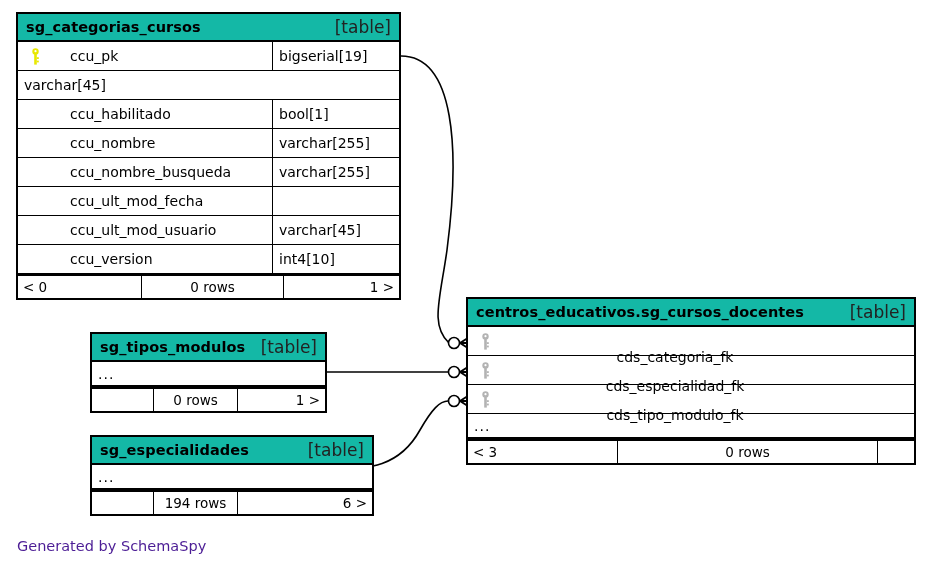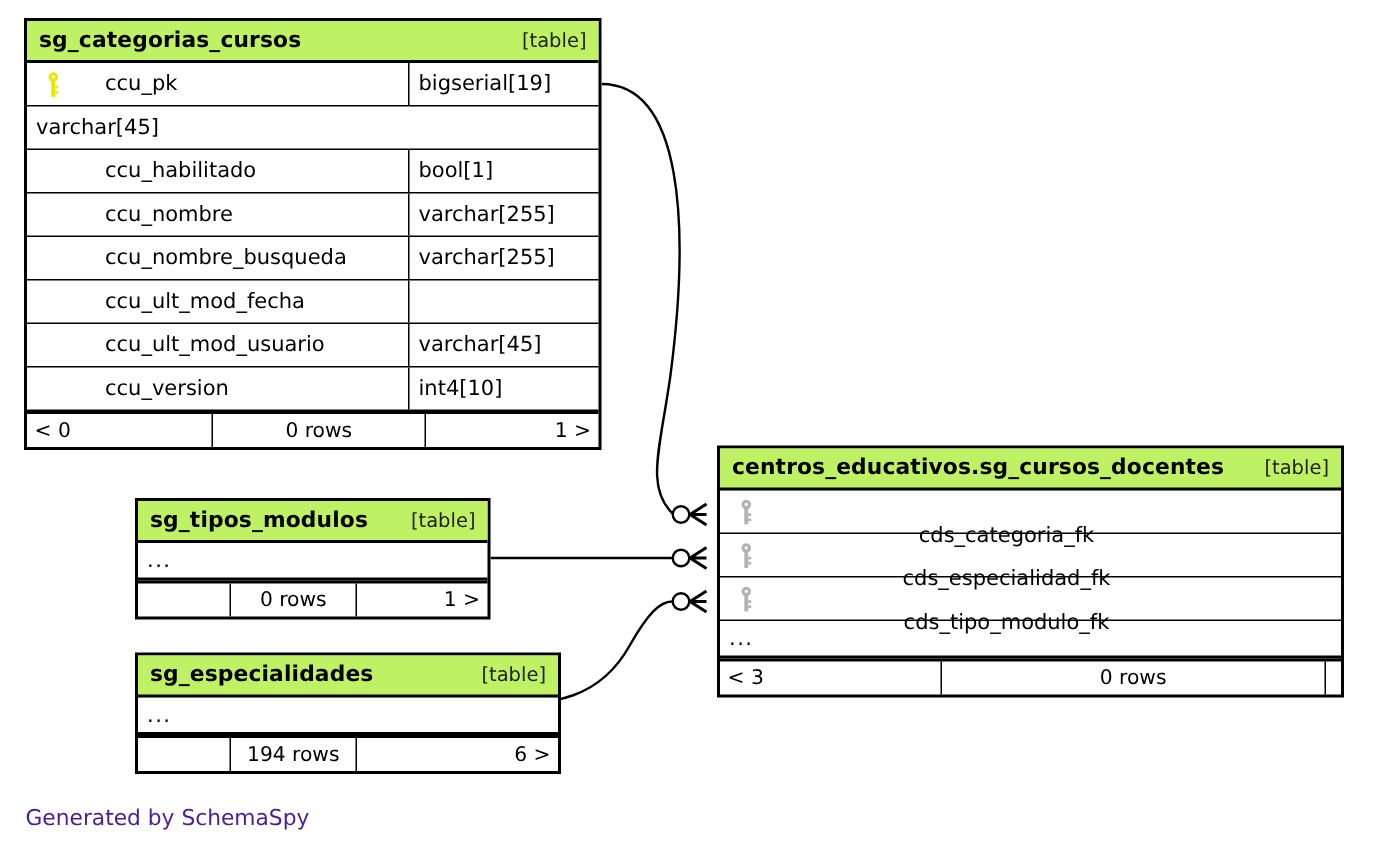--- a/index.html
+++ b/index.html
@@ -19,28 +19,28 @@
   
   .entity{
     position:absolute;
     background:#ffffff;
     border:2px solid #000000;
     box-sizing:border-box;
     z-index:2;
   }
   .ent-header{
     display:flex;align-items:center;justify-content:space-between;
-    background:#bef264;
+    background:#14b8a6;
     border-bottom:2px solid #000000;
     box-sizing:border-box;
     padding:0 8px;
     height:28px;
   }
   .ent-title{font-weight:bold;font-size:14.5px;letter-spacing:.1px;white-space:nowrap;}
-  .ent-tag{font-size:13px;color:#222;white-space:nowrap;}
+  .ent-tag{font-size:17px;color:#222;white-space:nowrap;}
 
   .row{
     display:flex;align-items:center;
     height:29px;
     border-bottom:1px solid #000000;
     box-sizing:border-box;
   }
   .row:last-of-type{border-bottom:none;}
   .col-name{
     flex:0 0 auto;
@@ -105,21 +105,21 @@
   #t-tipos{left:90px;top:332px;width:237px;}
   #t-tipos .ent-footer .fcell:nth-child(1){width:62px;}
   #t-tipos .ent-footer .fcell:nth-child(2){width:84px;}
   #t-tipos .ent-footer .fcell:nth-child(3){flex:1 1 auto;}
 
   #t-espec{left:90px;top:435px;width:284px;}
   #t-espec .ent-footer .fcell:nth-child(1){width:62px;}
   #t-espec .ent-footer .fcell:nth-child(2){width:84px;}
   #t-espec .ent-footer .fcell:nth-child(3){flex:1 1 auto;}
 
-  #t-cursos{left:478px;top:297px;width:418px;}
+  #t-cursos{left:466px;top:297px;width:450px;}
   #t-cursos .row{height:29px;}
   #t-cursos .row .col-name{border-right:none;flex:1 1 auto;width:auto;}
   #t-cursos .fk-center{flex:1 1 auto;display:flex;align-items:center;justify-content:center;padding-right:60px;margin-top:32px;}
   #t-cursos .ent-footer .fcell:nth-child(1){width:150px;}
   #t-cursos .ent-footer .fcell:nth-child(2){width:260px;}
   #t-cursos .ent-footer .fcell:nth-child(3){flex:1 1 auto;}
 
   .generated{
     position:absolute;left:17px;top:538px;
     font-size:14.5px;color:#4c1d95;white-space:nowrap;

